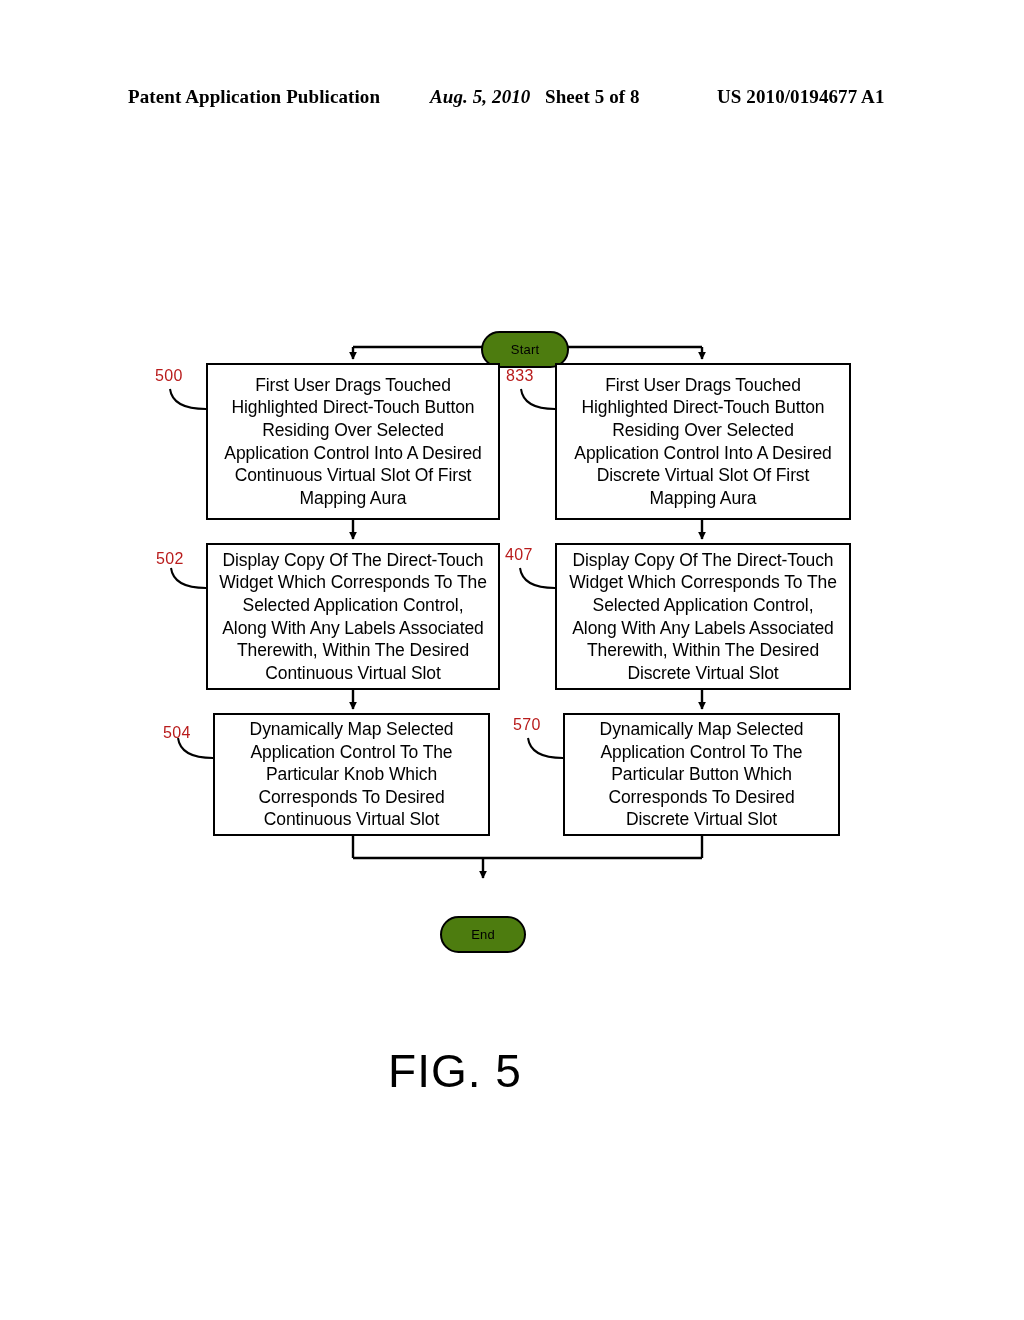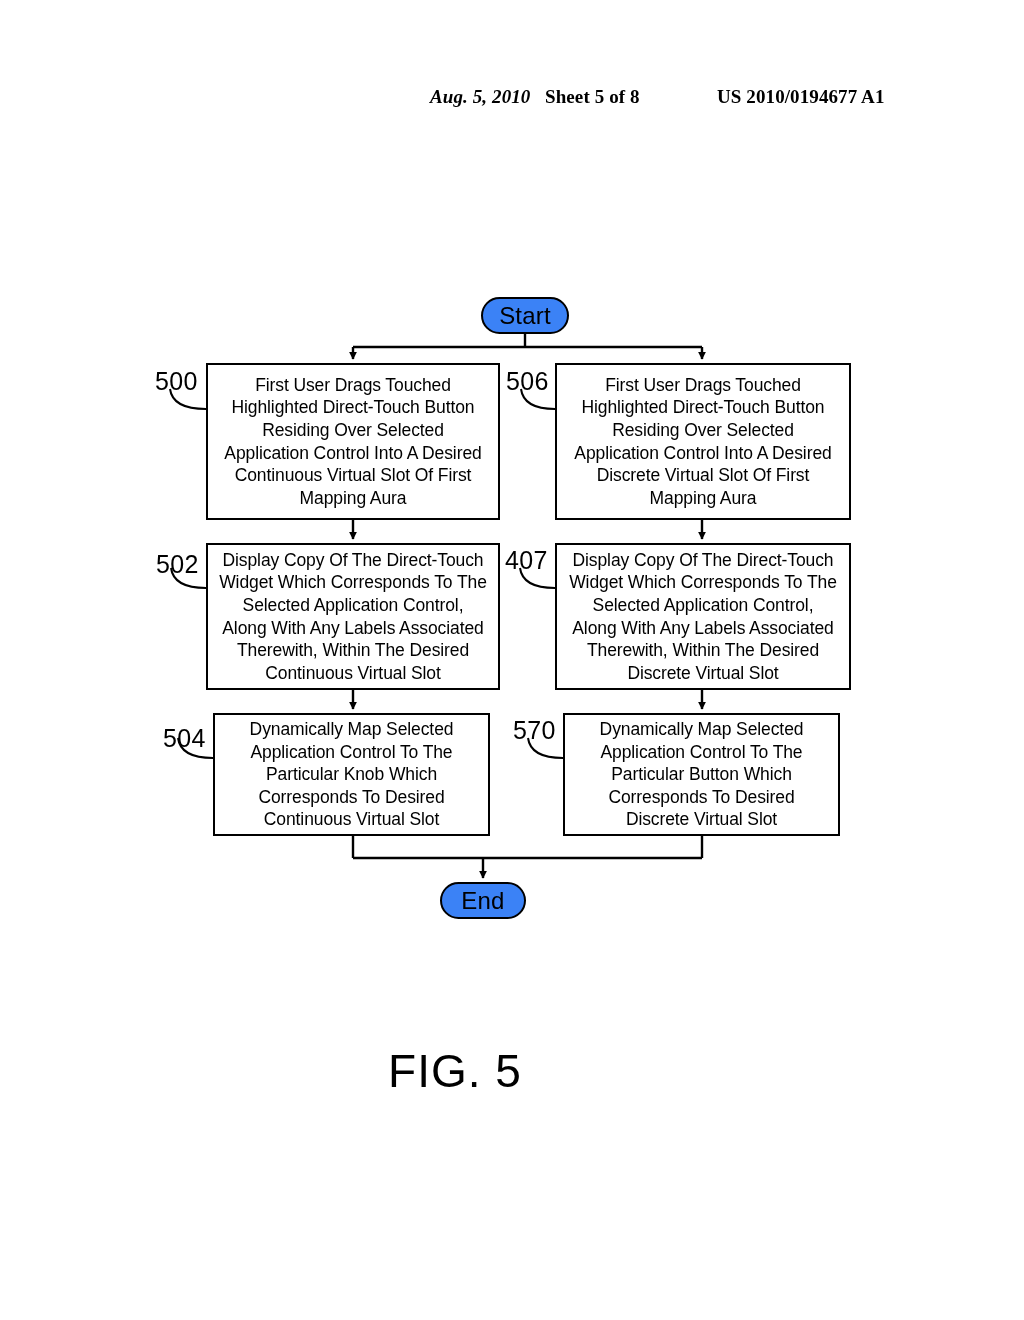--- a/index.html
+++ b/index.html
@@ -93,36 +93,37 @@
   #box-508 { left: 555px; top: 543px;  width: 296px; height: 147px; }
   #box-504 { left: 213px; top: 713px;  width: 277px; height: 123px; }
   #box-510 { left: 563px; top: 713px;  width: 277px; height: 123px; }
 
   
   .terminator {
     position: absolute;
     box-sizing: border-box;
     border: 2.4px solid #000;
     border-radius: 24px;
-    background: #3b82f6;
+    background: #4d7c0f;
     display: flex;
     align-items: center;
     justify-content: center;
-    font-size: 24px;
+    font-size: 13px;
     letter-spacing: 0.2px;
+    margin-top: 34px;
   }
   #node-start { left: 481px; top: 297px; width: 88px; height: 37px; }
   #node-end   { left: 440px; top: 882px; width: 86px; height: 37px; }
 
   
   .ref-label {
     position: absolute;
-    font-size: 25px;
+    font-size: 16px;
     letter-spacing: 0.3px;
-    color: #000000;
+    color: #b91c1c;
   }
   #ref-500 { left: 155px; top: 367px; }
   #ref-502 { left: 156px; top: 550px; }
   #ref-504 { left: 163px; top: 724px; }
   #ref-506 { left: 506px; top: 367px; }
   #ref-508 { left: 505px; top: 546px; }
   #ref-510 { left: 513px; top: 716px; }
 
   
   #fig-caption {
@@ -132,20 +133,21 @@
     width: 910px;
     text-align: center;
     font-size: 46px;
     letter-spacing: 1px;
   }
 </style>
 </head>
 <body>
 
 <div id="page-header">
+  <span class="hdr-pub">Patent Application Publication</span>
   <span class="hdr-date">Aug. 5, 2010</span>
   <span class="hdr-sheet">Sheet 5 of 8</span>
   <span class="hdr-docnum">US 2010/0194677 A1</span>
 </div>
 
 <div id="flowchart">
 
   <svg id="flow-svg" viewBox="0 0 1024 1320">
     <defs>
       <marker id="arrowhead" markerWidth="9" markerHeight="9" refX="7.4" refY="4.5" orient="auto" markerUnits="userSpaceOnUse">
@@ -239,19 +241,19 @@
 Discrete Virtual Slot</span>
   </div>
 
   <div class="terminator" id="node-end">
     <span>End</span>
   </div>
 
   <div class="ref-label" id="ref-500">500</div>
   <div class="ref-label" id="ref-502">502</div>
   <div class="ref-label" id="ref-504">504</div>
-  <div class="ref-label" id="ref-506">506</div>
+  <div class="ref-label" id="ref-506">833</div>
   <div class="ref-label" id="ref-508">407</div>
   <div class="ref-label" id="ref-510">570</div>
 
 </div>
 
 <div id="fig-caption">FIG. 5</div>
 
 </body></html>

